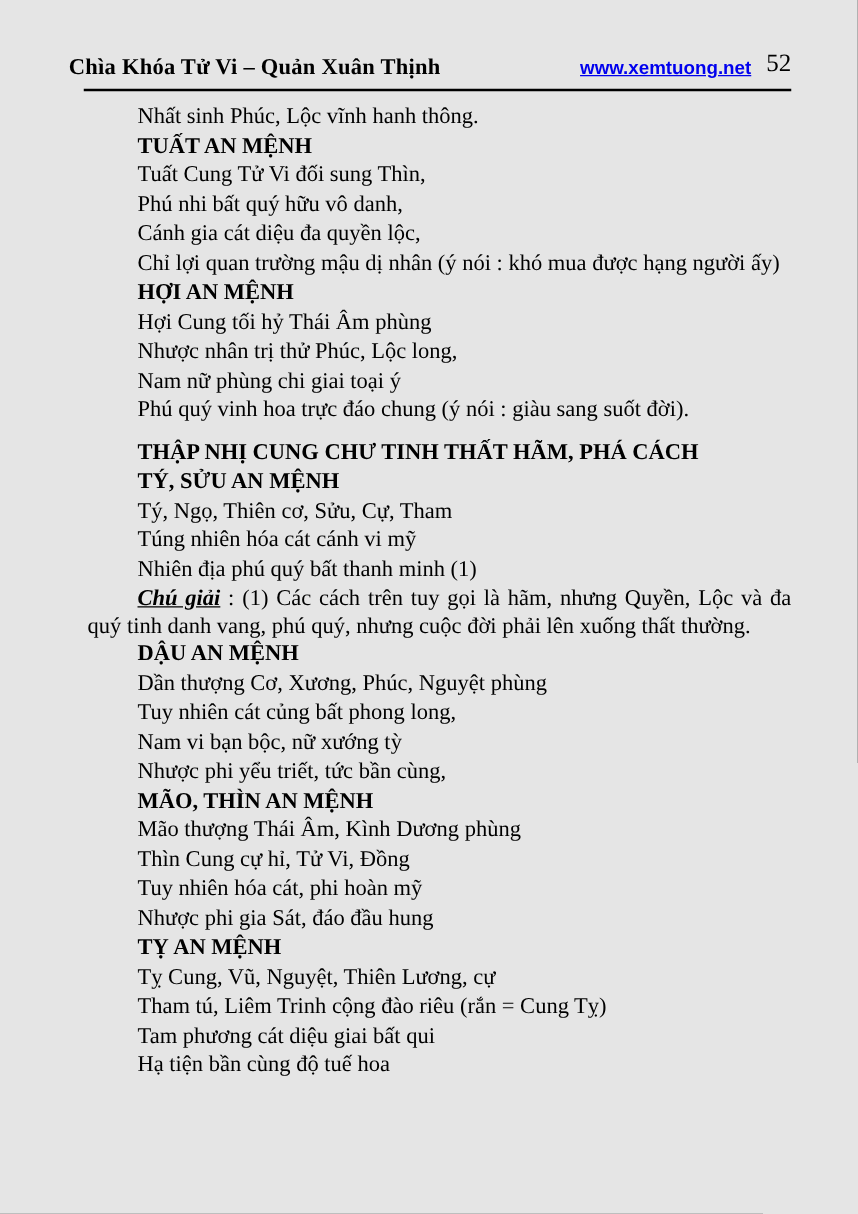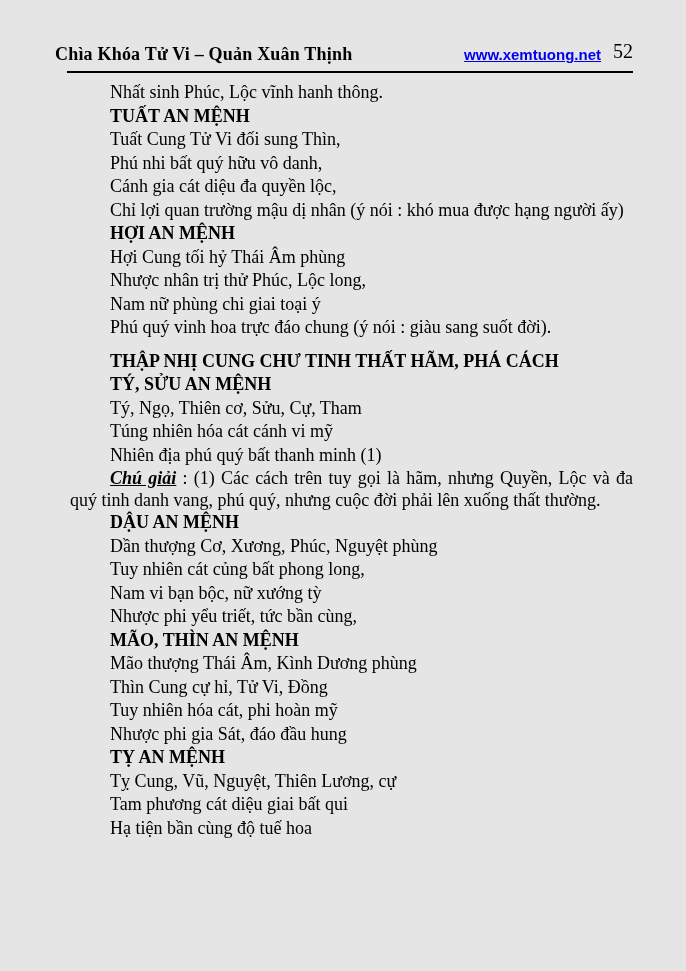--- a/index.html
+++ b/index.html
@@ -116,16 +116,17 @@
       <p class="line">Tuy nhiên cát củng bất phong long,</p>
       <p class="line">Nam vi bạn bộc, nữ xướng tỳ</p>
       <p class="line">Nhược phi yểu triết, tức bần cùng,</p>
       <p class="heading">MÃO, THÌN AN MỆNH</p>
       <p class="line">Mão thượng Thái Âm, Kình Dương phùng</p>
       <p class="line">Thìn Cung cự hỉ, Tử Vi, Đồng</p>
       <p class="line">Tuy nhiên hóa cát, phi hoàn mỹ</p>
       <p class="line">Nhược phi gia Sát, đáo đầu hung</p>
       <p class="heading">TỴ AN MỆNH</p>
       <p class="line">Tỵ Cung, Vũ, Nguyệt, Thiên Lương, cự</p>
+      <p class="line">Tham tú, Liêm Trinh cộng đào riêu (rắn = Cung Tỵ)</p>
       <p class="line">Tam phương cát diệu giai bất qui</p>
       <p class="line">Hạ tiện bần cùng độ tuế hoa</p>
     </div>
 </div>
 
 </body></html>

